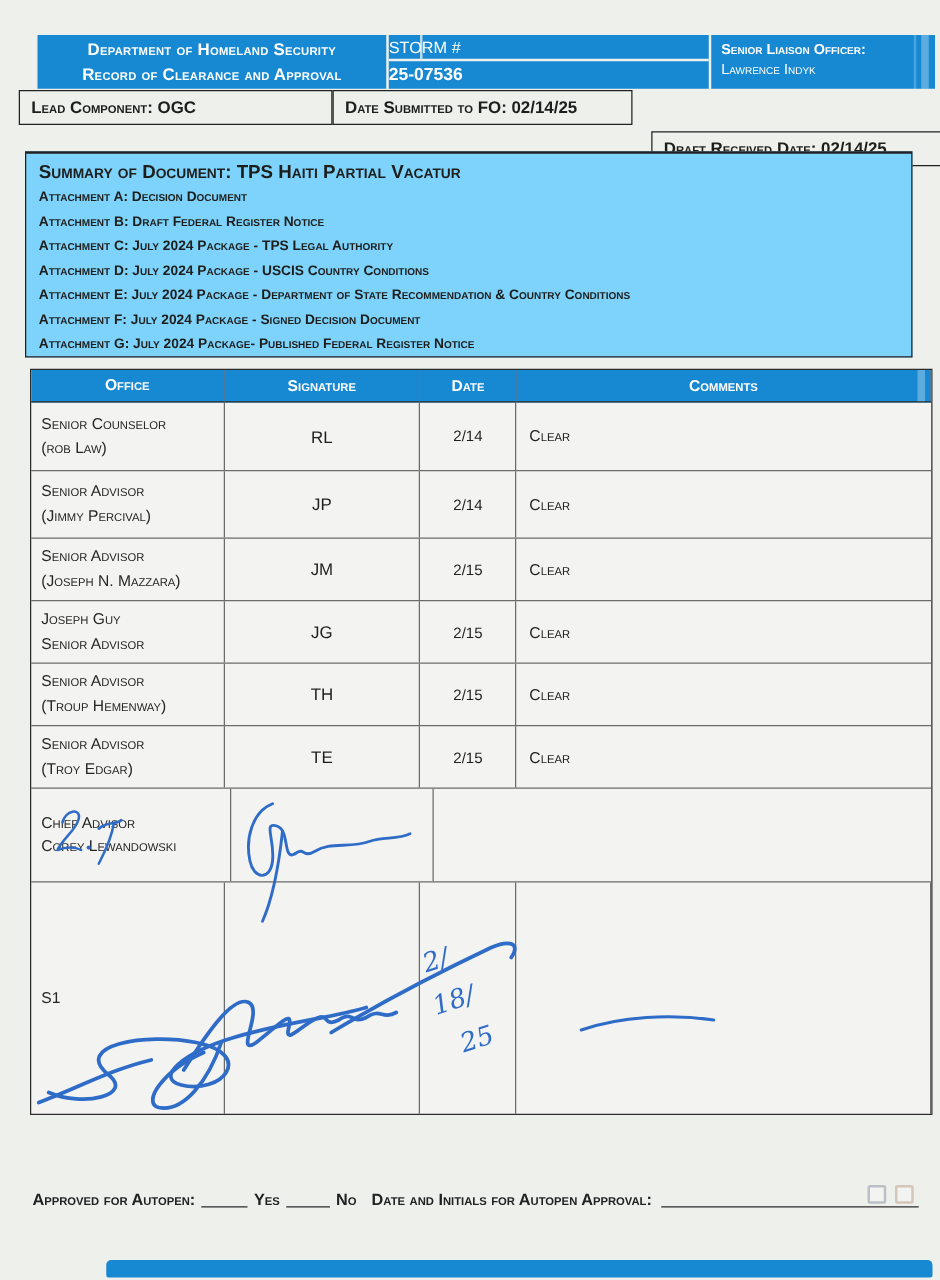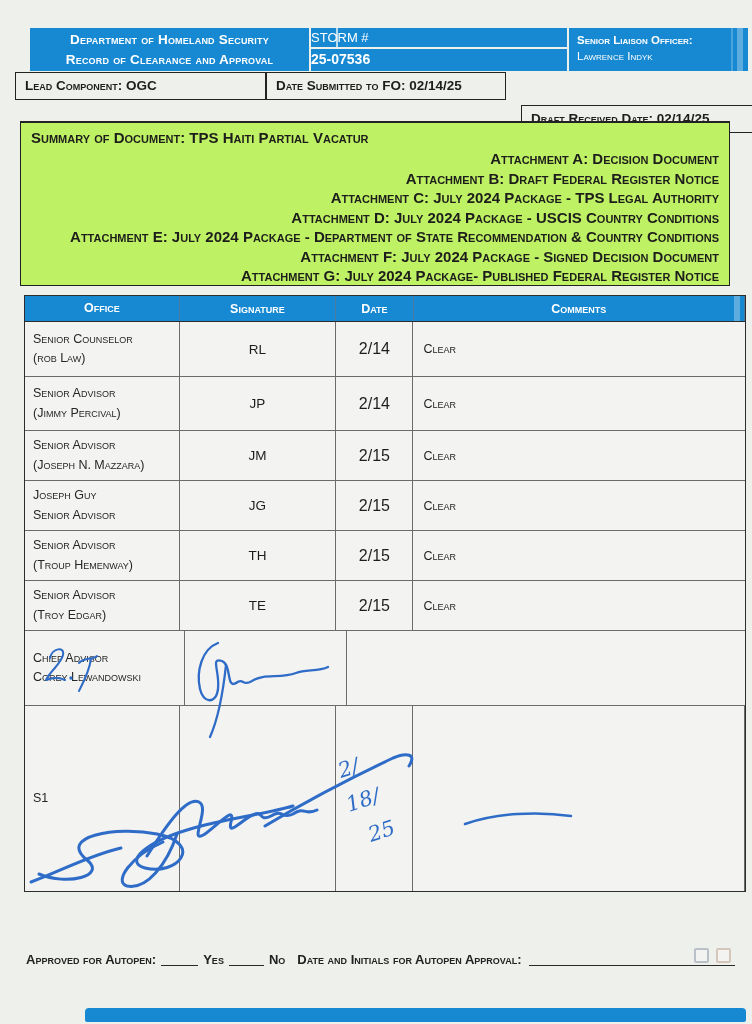--- a/index.html
+++ b/index.html
@@ -28,34 +28,34 @@
   #hdr-liaison .lbl{ font-weight:bold; }
 
   .info-cell{ position:absolute; top:72px; height:28px; border:1.5px solid #222;
               font-size:13.5px; font-weight:bold; line-height:25px; padding-left:9px; }
   #info1{ left:15px;  width:251px; }
   #info2{ left:266px; width:240px; }
   #info3{ left:521px; width:242px;margin-top:33px; }
 
   
   #summary{ position:absolute; left:20px; top:121px; width:710px; height:165px;
-            border:1.5px solid #222; border-top-width:2px; background:#bef264; padding:4px 10px 0 10px; }
+            border:1.5px solid #222; border-top-width:2px; background:#7dd3fc; padding:4px 10px 0 10px; }
   #summary .title{ font-size:15px; font-weight:600; line-height:22px; }
-  #summary .att  { font-size:15px; font-weight:bold; line-height:19.5px;text-align:right; }
+  #summary .att  { font-size:11px; font-weight:bold; line-height:19.5px; }
 
   
   #tbl{ position:absolute; left:24px; top:295px; width:722px; border:1.5px solid #2c2c2c; background:#f3f3f1; }
   .trow{ display:flex; border-bottom:1px solid #6b6b6b; position:relative; }
   .trow:last-child{ border-bottom:none; }
   .cell{ border-right:1px solid #6b6b6b; }
   .cell:last-child{ border-right:none; }
   .c-office{ width:160px; display:flex; flex-direction:column; justify-content:center; padding-left:8px;
              font-size:12.5px; line-height:1.55; color:#262626; }
   .c-sig { width:162px; display:flex; align-items:center; justify-content:center; font-size:13.5px; }
-  .c-date{ width:80px;  display:flex; align-items:center; justify-content:center; font-size:16px; }
+  .c-date{ width:80px;  display:flex; align-items:center; justify-content:center; font-size:12px; }
   .c-com { width:343px; display:flex; align-items:center; padding-left:10px; font-size:12.5px; }
   .thead{ height:26px; background:#1689d2; border-bottom:1px solid #2c2c2c; }
   .thead .cell{ color:#fff; font-weight:bold; font-size:12.5px; justify-content:center; padding-left:0;
                 display:flex; align-items:center; border-right-color:#4d7ba0; }
   .sigsvg{ position:absolute; overflow:visible; pointer-events:none; }
   .ink   { stroke:#2e6cc8; fill:none; stroke-linecap:round; stroke-linejoin:round; }
   .hand-date{ font-family:"DejaVu Serif", serif; font-style:italic; fill:#2e6cc8; font-size:21px; }
 
   
   #footer{ left:24px; top:892px; width:722px; height:39px; font-size:12.5px; font-weight:bold; }

